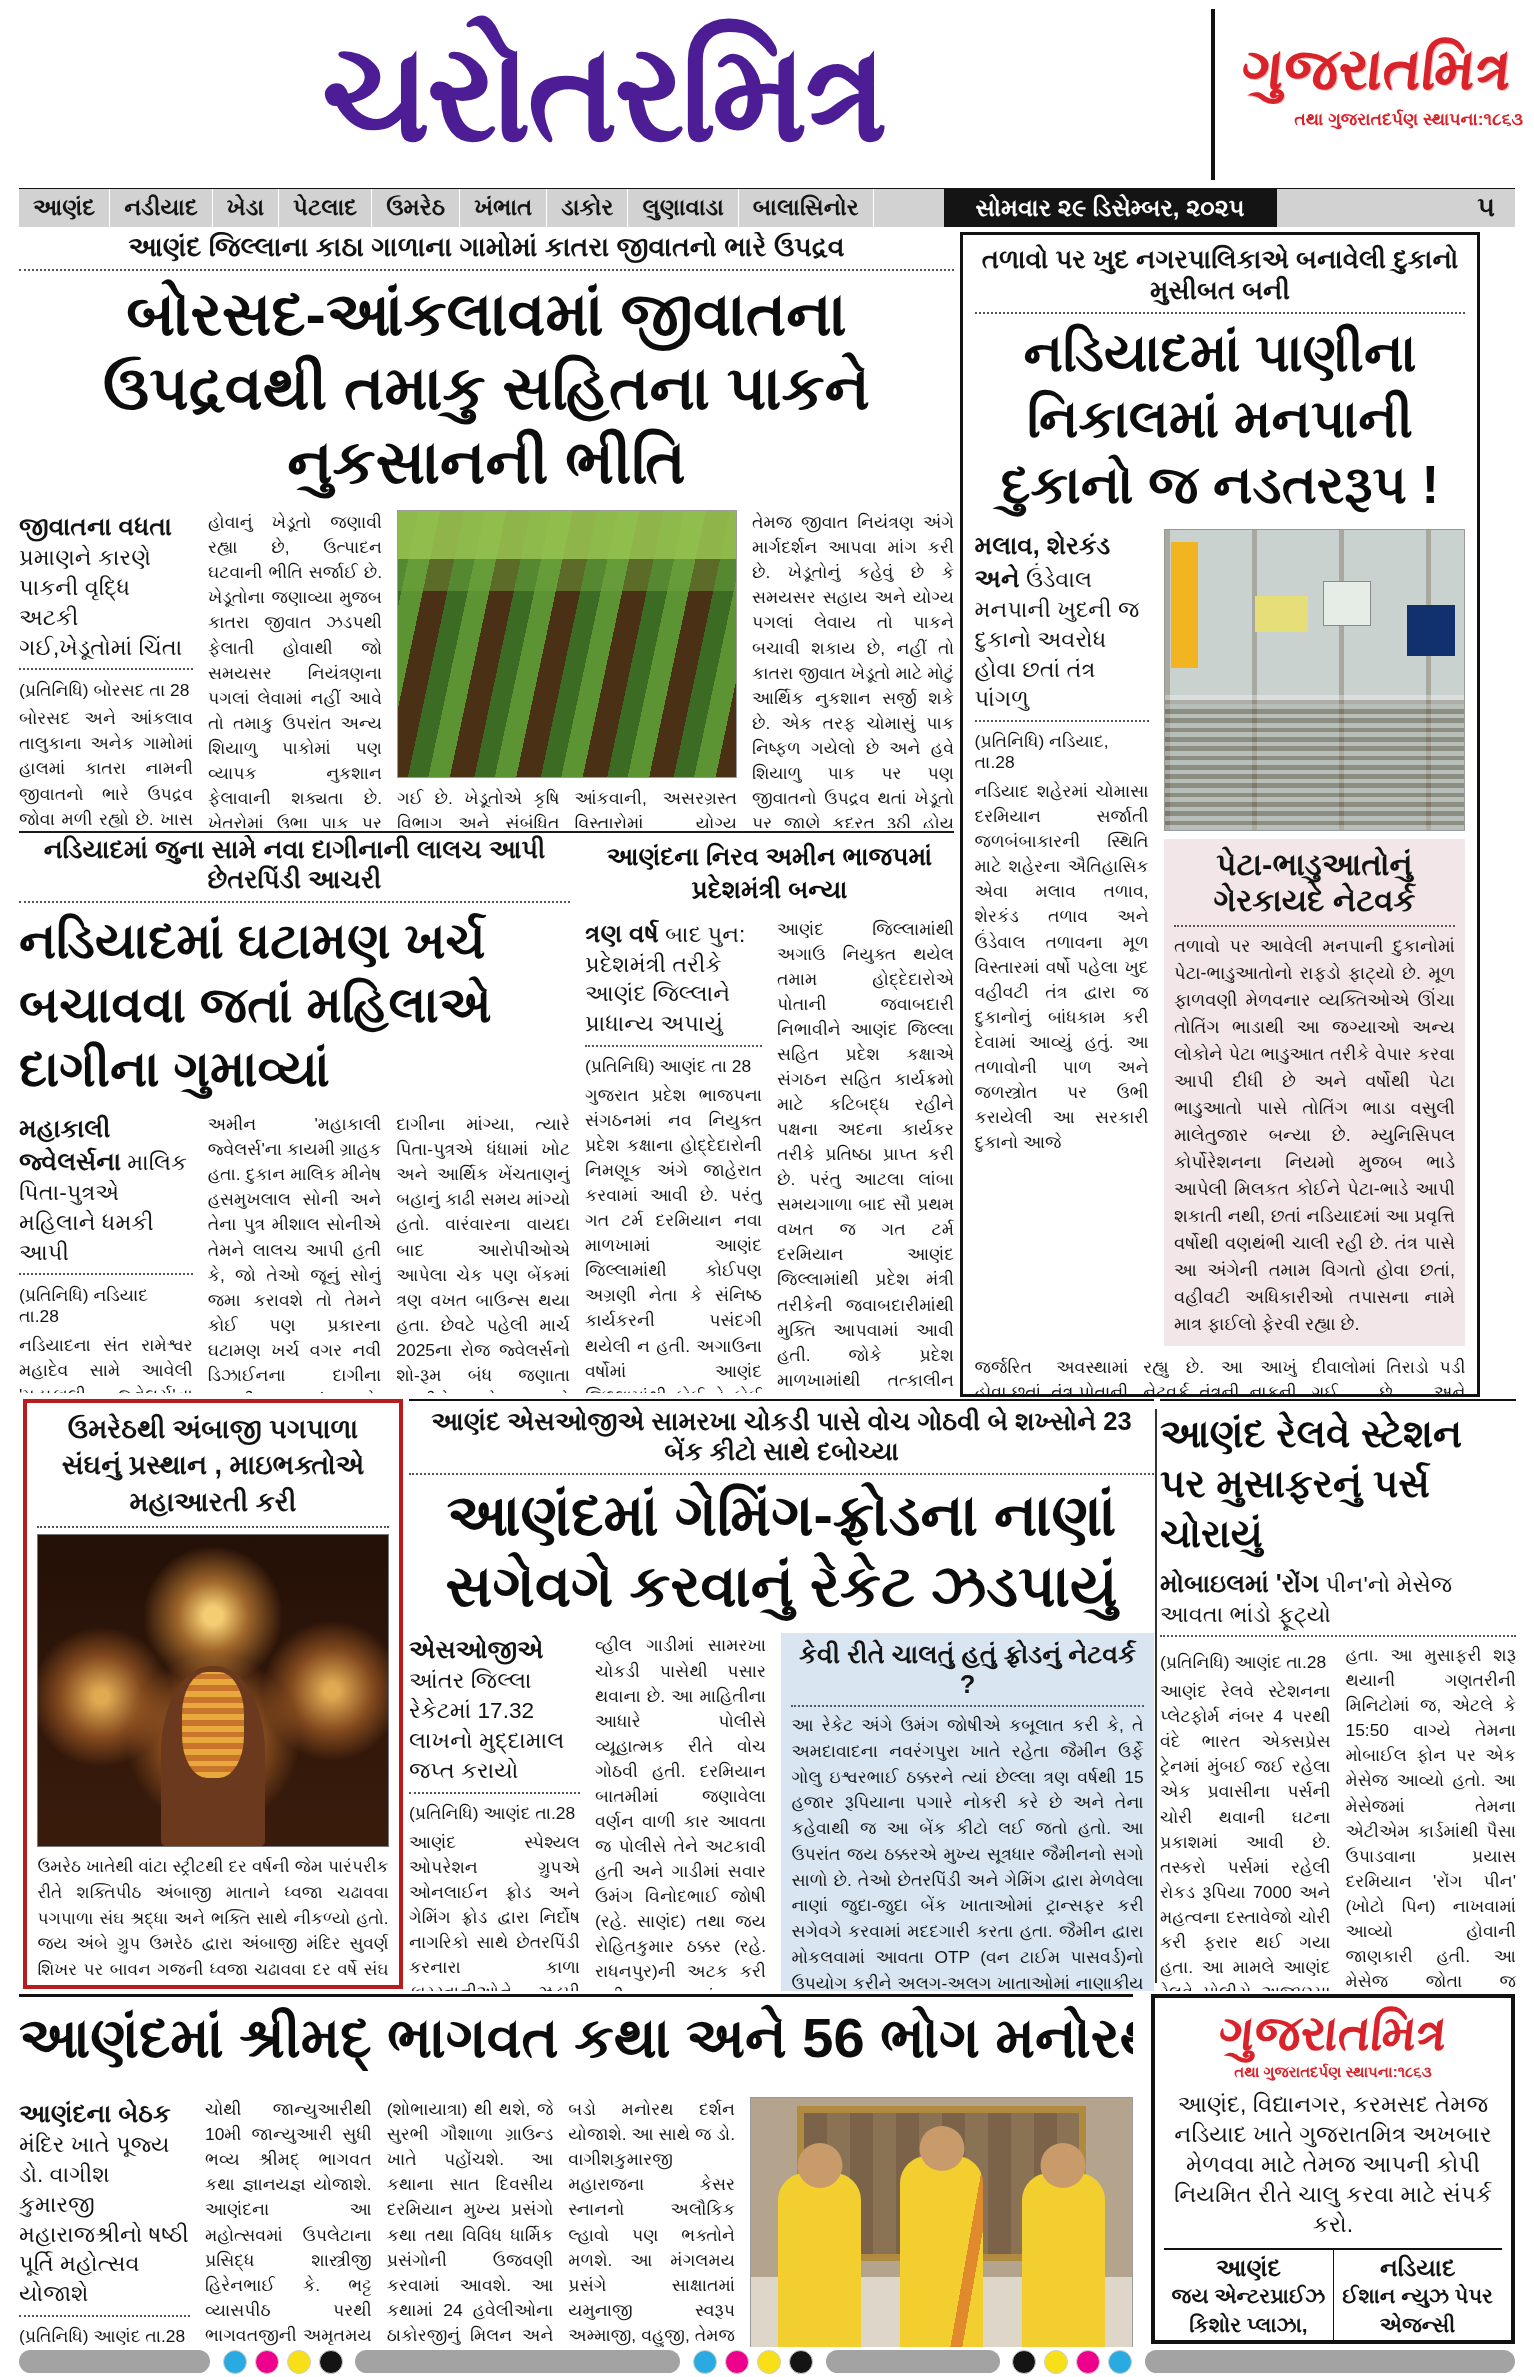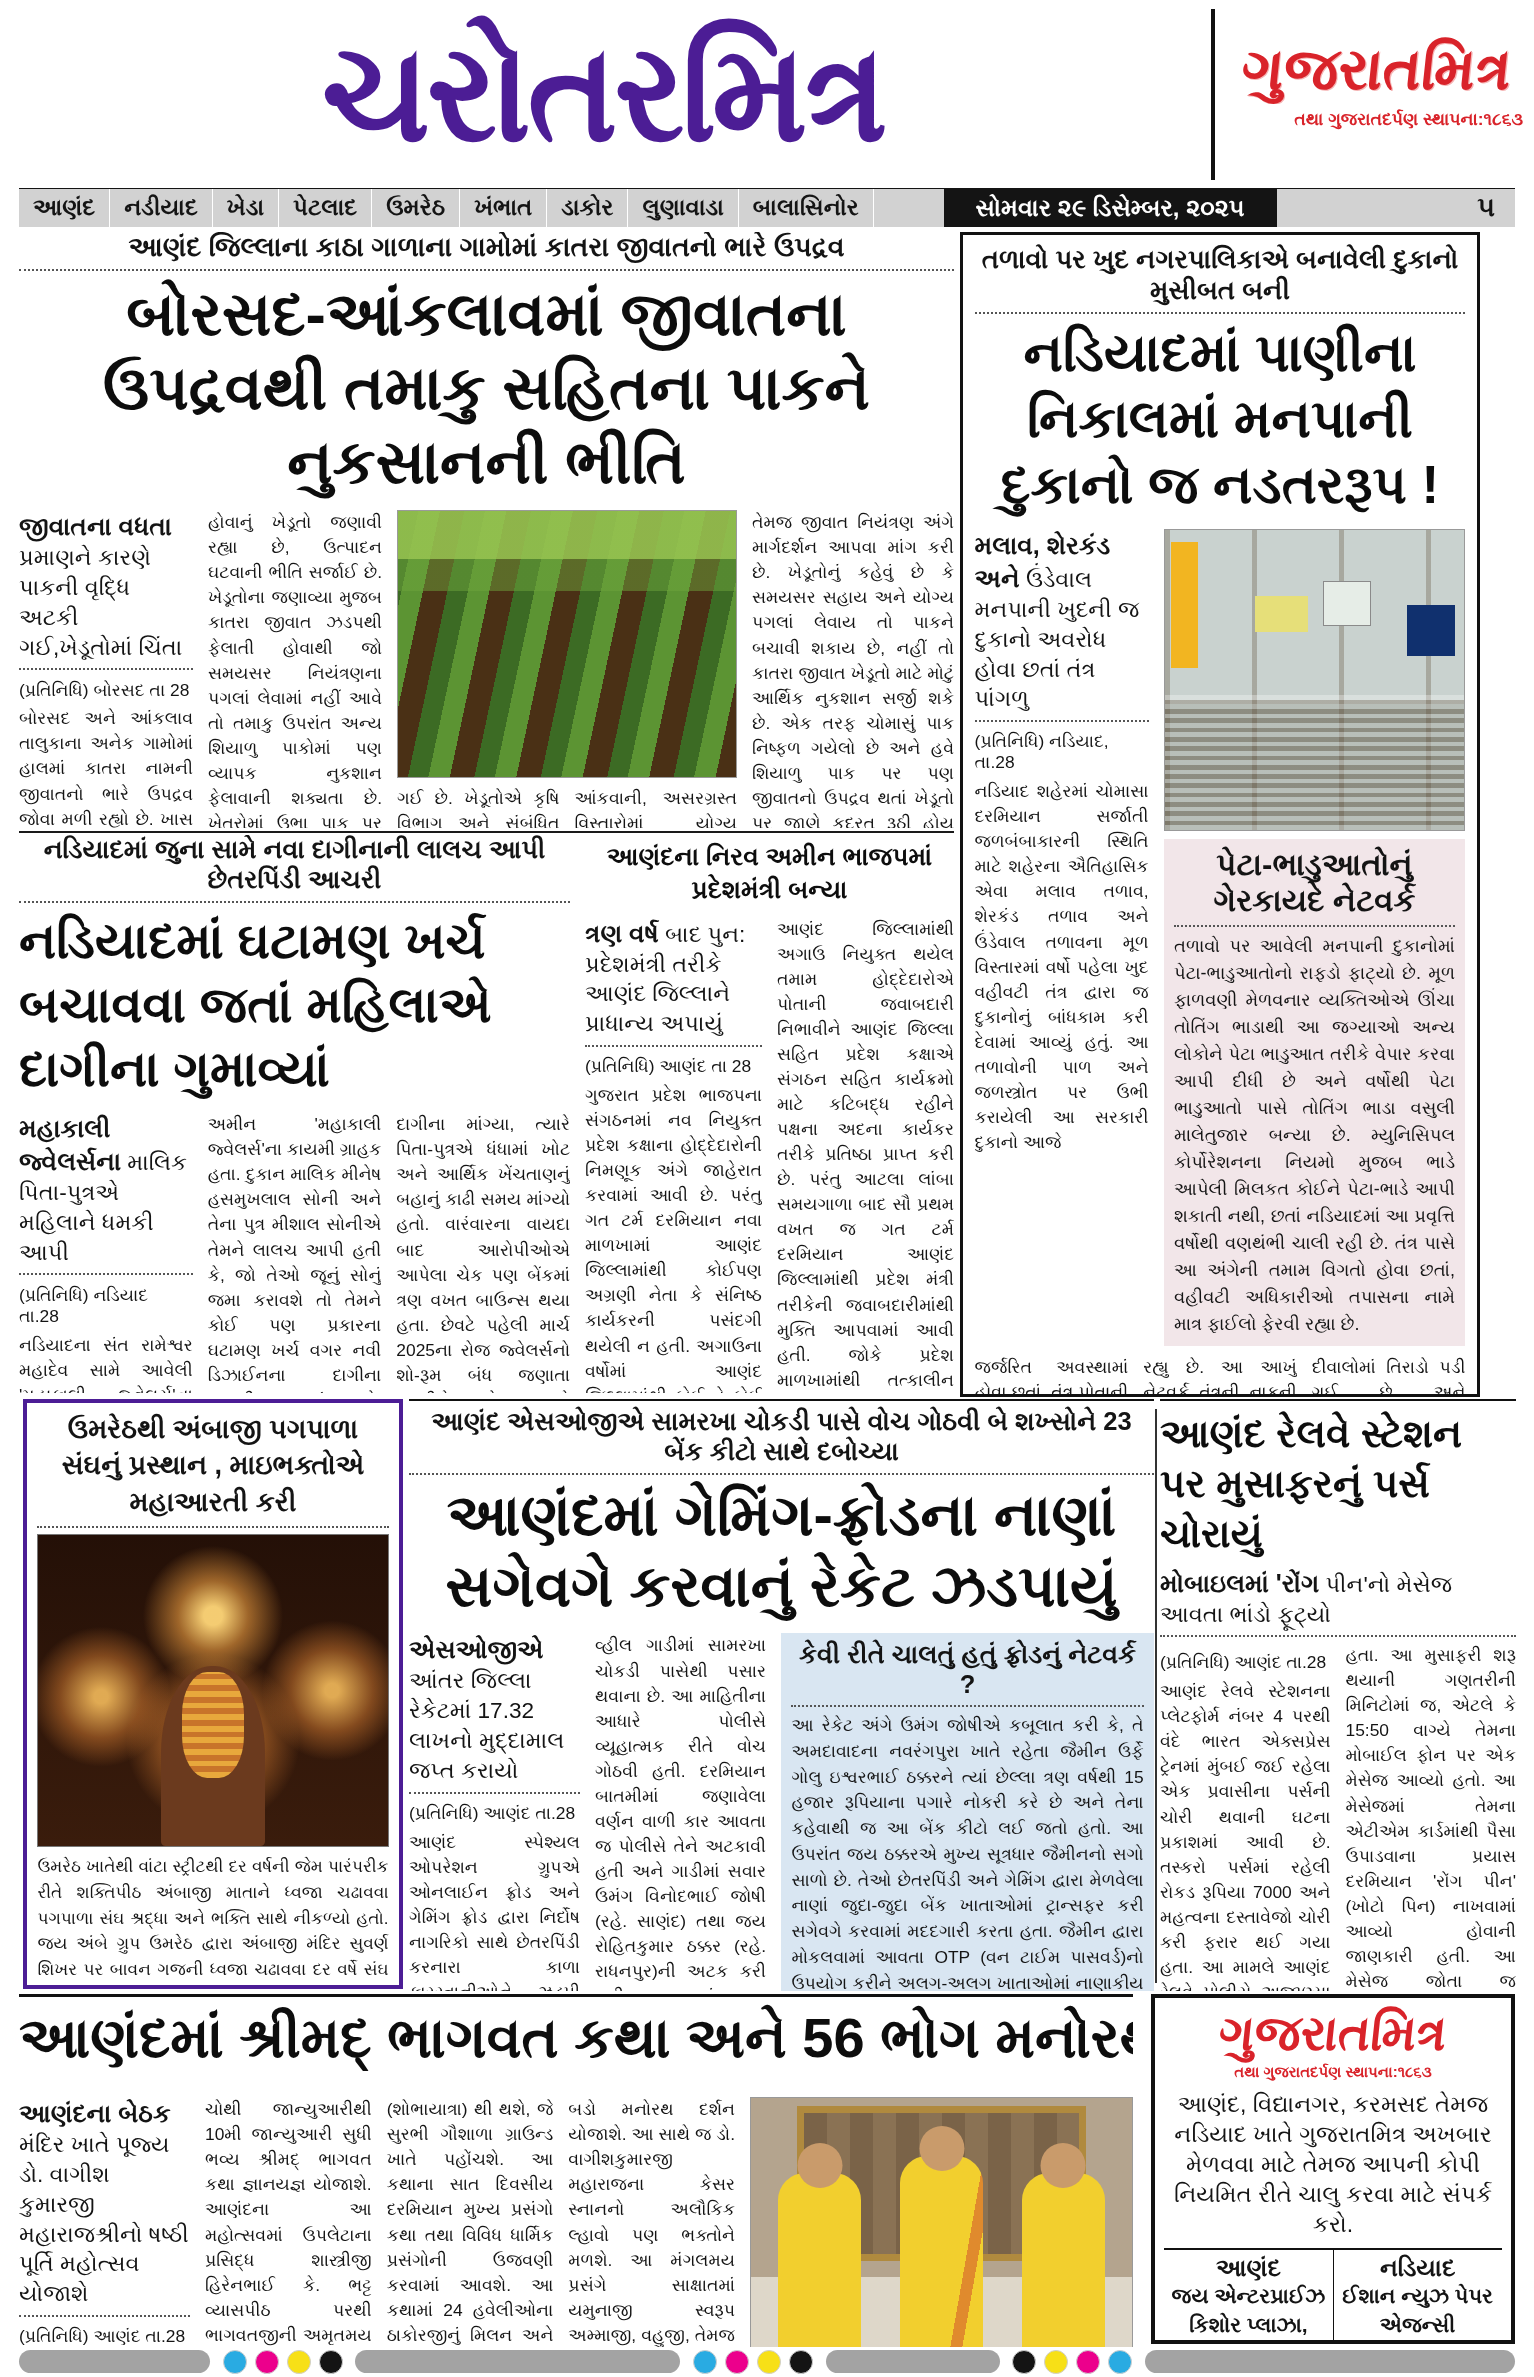--- a/index.html
+++ b/index.html
@@ -95,21 +95,21 @@
   #sec-jewellery { left:19px; top:835px; width:551px; height:558px; overflow:hidden; }
   #sec-jewellery .kicker { font-size:25.5px; }
   #sec-jewellery .headline { font-size:50px; line-height:1.28; }
   
   #sec-bjp { left:585px; top:840px; width:369px; height:553px; overflow:hidden; }
   #sec-bjp .headline { font-size:25px; line-height:1.3; text-align:center; }
 
   
   #sec-umreth {
     left:23px; top:1399px; width:380px; height:590px;
-    border:4px solid #4c1d95; padding:8px 10.4px; overflow:hidden;
+    border:4px solid #b91c1c; padding:8px 10.4px; overflow:hidden;
   }
   #sec-umreth .title { font-size:27px; font-weight:800; text-align:center; line-height:1.35; }
   .photo-aarti {
     position:relative; width:100%; height:313px; margin-top:4.6px; border:1.2px solid #777; overflow:hidden;
     background:
       radial-gradient(circle at 50% 26%, rgba(255,214,120,.95) 0 9.3px, rgba(255,170,70,.55) 35px, transparent 70px),
       radial-gradient(circle at 18% 52%, rgba(255,196,96,.85) 0 7px, rgba(255,150,60,.4) 41px, transparent 70px),
       radial-gradient(circle at 84% 50%, rgba(255,196,96,.85) 0 7px, rgba(255,150,60,.4) 41px, transparent 70px),
       radial-gradient(circle at 50% 66%, rgba(255,150,60,.7) 0 23px, transparent 87px),
       linear-gradient(#241007,#3a1c0c);

